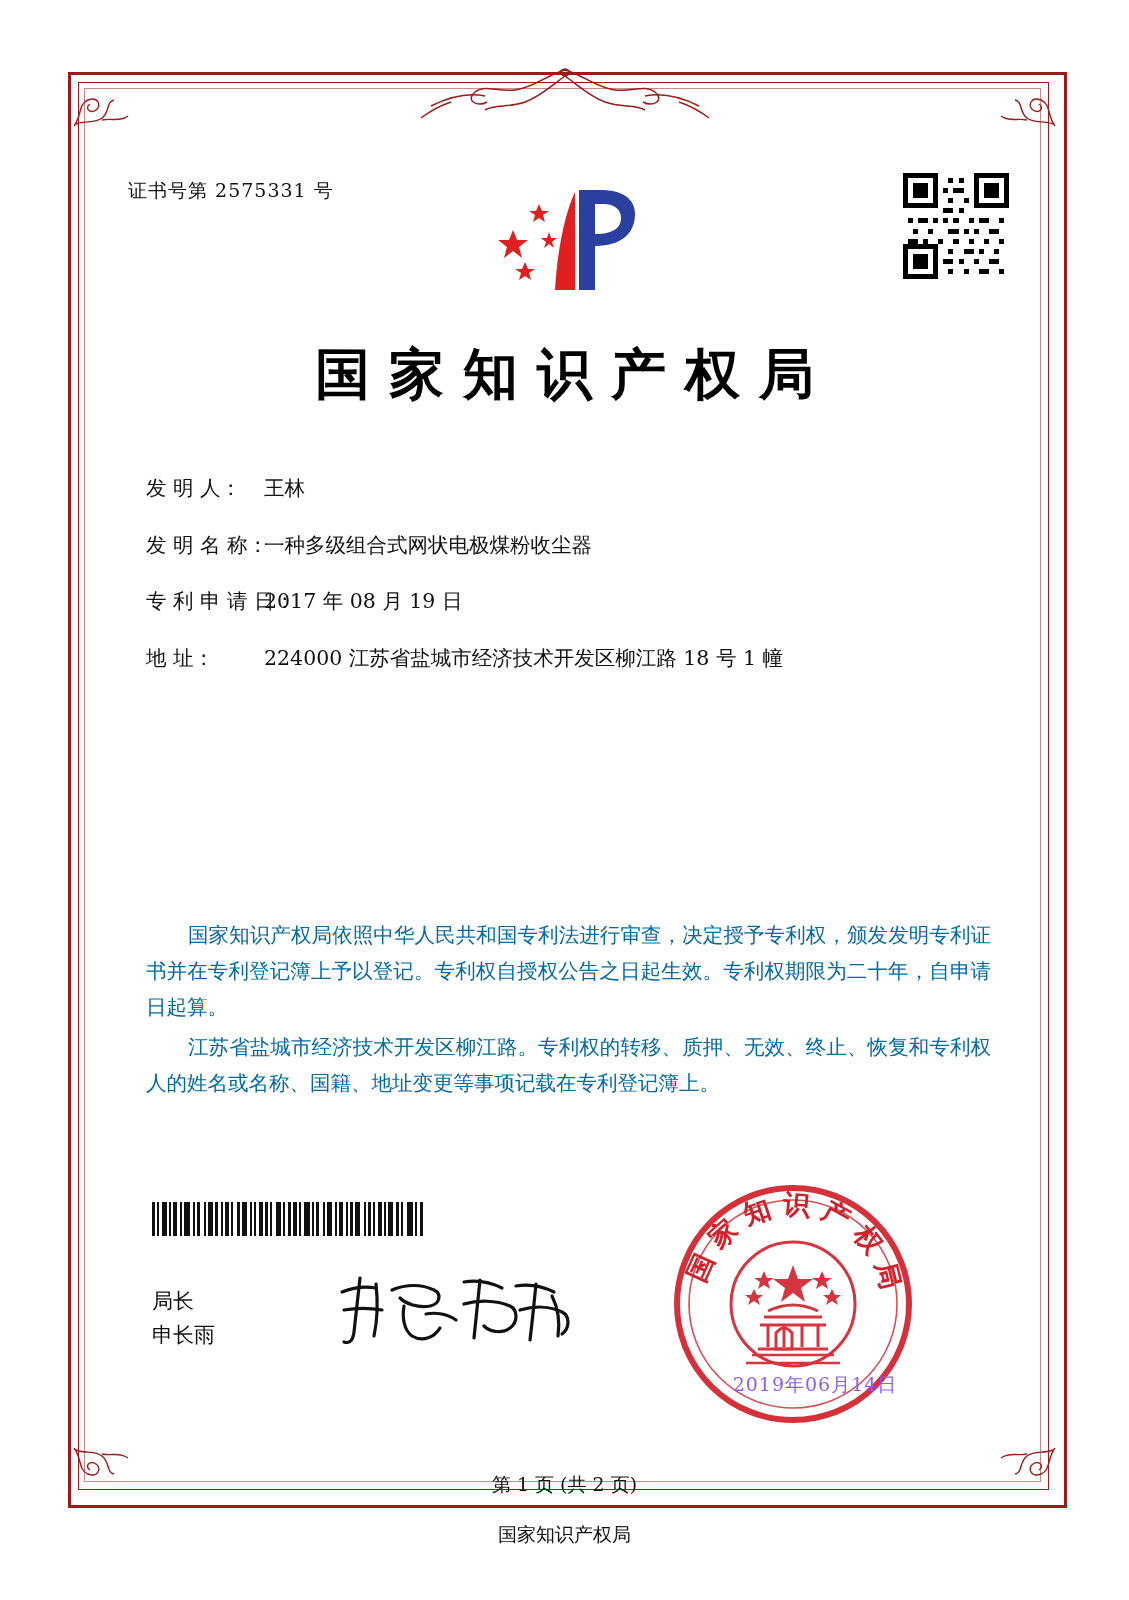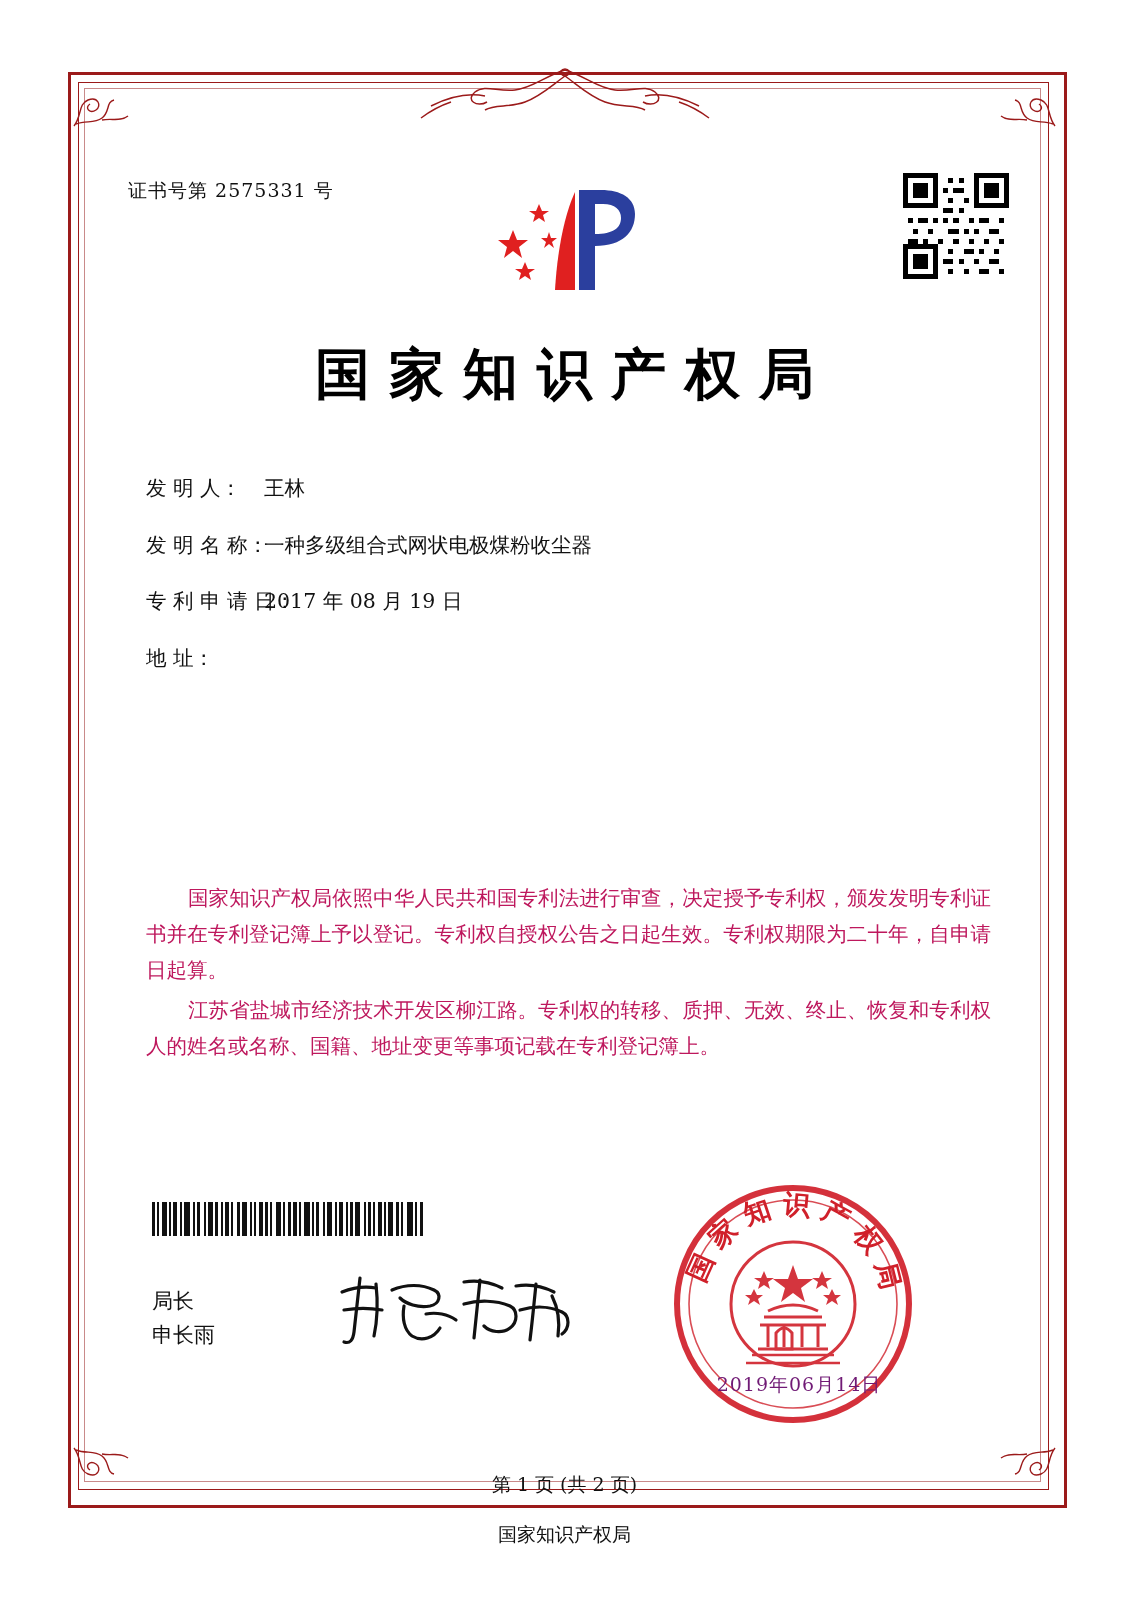--- a/index.html
+++ b/index.html
@@ -142,25 +142,25 @@
   .split-second {
     margin-left: 132px;
     display: flex;
     align-items: baseline;
   }
 
   
   .paragraphs {
     position: absolute;
     left: 146px;
-    top: 880px;
+    top: 917px;
     width: 845px;
     font-size: 20.5px;
     line-height: 36px;
-    color: #be185d;
+    color: #0369a1;
     text-align: justify;
   }
   .paragraphs p {
     margin: 0 0 4px 0;
     text-indent: 42px;
   }
 
   
   .barcode {
     position: absolute;
@@ -200,26 +200,26 @@
   .seal {
     position: absolute;
     left: 672px;
     top: 1183px;
     width: 242px;
     height: 242px;
   }
   .seal svg { width: 100%; height: 100%; display: block; }
   .seal-date {
     position: absolute;
-    left: 684px;
+    left: 700px;
     top: 1372px;
     width: 230px;
     text-align: center;
     font-size: 19px;
-    color: #701a75;
+    color: #8b5cf6;
     letter-spacing: 1px;
   }
 
   
   .page-num {
     position: absolute;
     left: 0; right: 0;
     top: 1472px;
     text-align: center;
     font-size: 19px;
@@ -383,20 +383,21 @@
 
 
   <div class="field-row">
     <span class="field-label label-w1">专 利 申 请 日：</span>
     <span class="field-value">2017 年 08 月 19 日</span>
   </div>
 
 
   <div class="field-row">
     <span class="field-label label-w1">地        址：</span>
+    <span class="field-value">224000 江苏省盐城市经济技术开发区柳江路 18 号 1 幢</span>
   </div>
 
 
 </div>
 
 <div class="paragraphs">
   <p>国家知识产权局依照中华人民共和国专利法进行审查，决定授予专利权，颁发发明专利证书并在专利登记簿上予以登记。专利权自授权公告之日起生效。专利权期限为二十年，自申请日起算。</p>
   <p>江苏省盐城市经济技术开发区柳江路。专利权的转移、质押、无效、终止、恢复和专利权人的姓名或名称、国籍、地址变更等事项记载在专利登记簿上。</p>
 </div>
 

